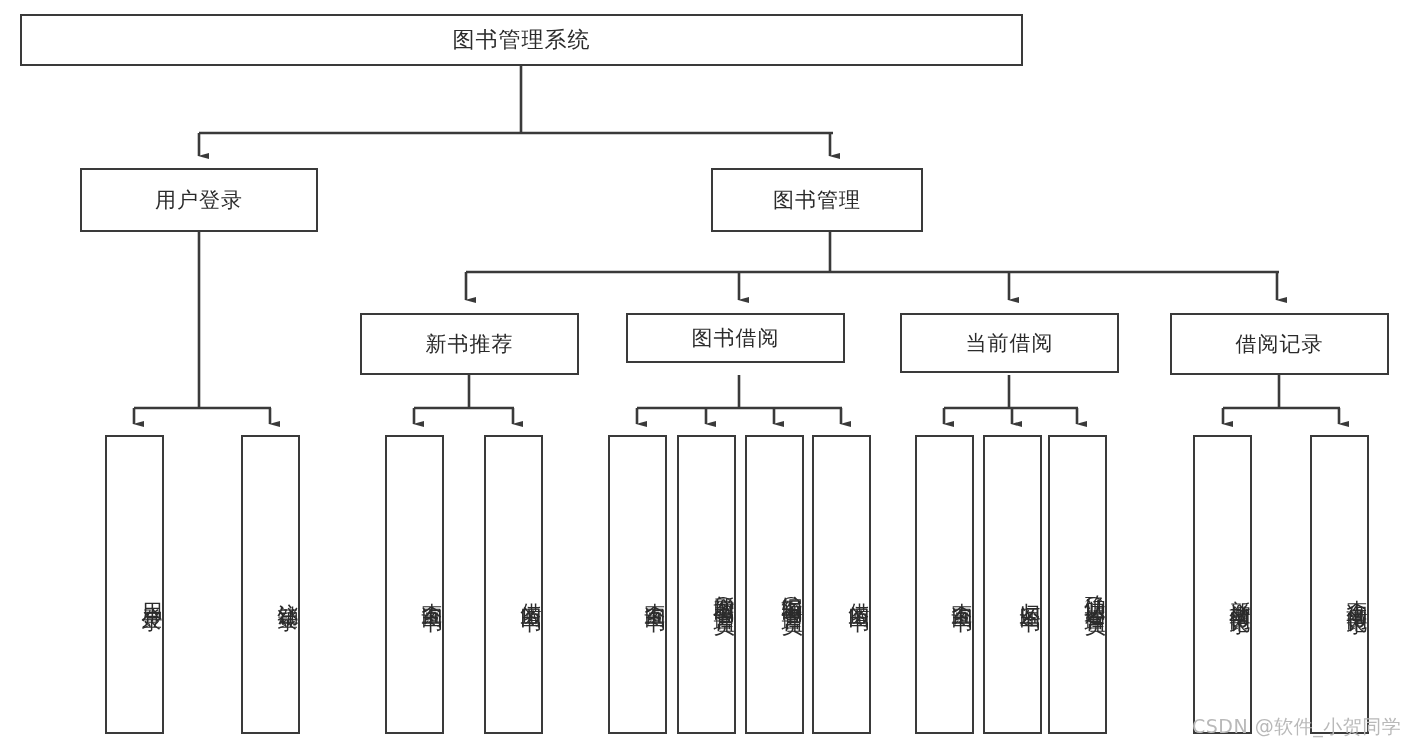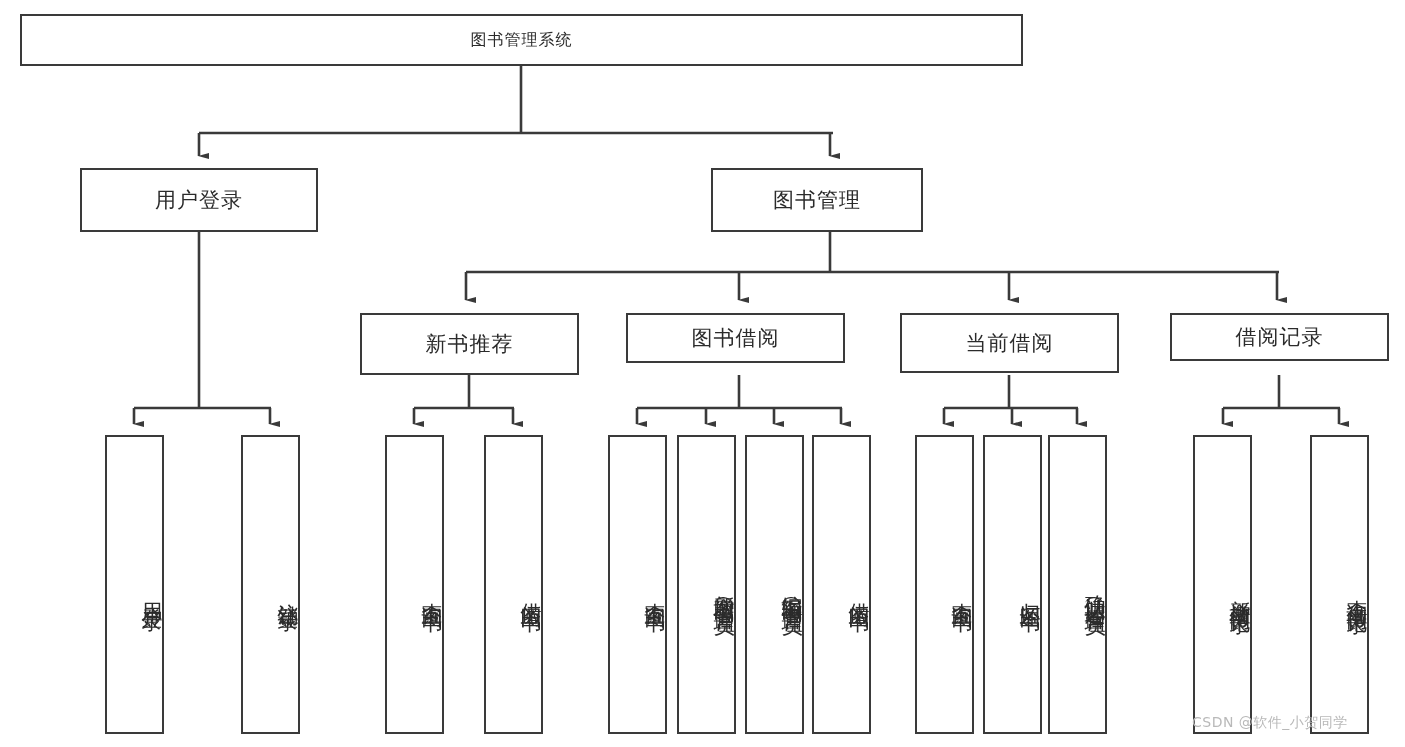--- a/index.html
+++ b/index.html
@@ -49,25 +49,25 @@
     justify-content: center;
     padding-top: 14px;
   }
   .node.vert .label {
     writing-mode: vertical-rl;
     text-orientation: upright;
     line-height: 1;
     white-space: nowrap;
   }
   .node.title {
-    font-size: 16px;
+    font-size: 22px;
   }
   .watermark {
     position: absolute;
-    font-size: 14px;
+    font-size: 19px;
     color: #b9b9b9;
     white-space: nowrap;
     letter-spacing: 0.5px;
   }
 </style>
 </head>
 <body>
 
 <div id="canvas">
 
@@ -134,21 +134,21 @@
 
   <div class="node horiz" style="left:360px; top:313px; width:219px; height:62px;">
     <span class="label">新书推荐</span>
   </div>
   <div class="node horiz" style="left:626px; top:313px; width:219px; height:50px;">
     <span class="label">图书借阅</span>
   </div>
   <div class="node horiz" style="left:900px; top:313px; width:219px; height:60px;">
     <span class="label">当前借阅</span>
   </div>
-  <div class="node horiz" style="left:1170px; top:313px; width:219px; height:48px;">
+  <div class="node horiz" style="left:1170px; top:313px; width:219px; height:62px;">
     <span class="label">借阅记录</span>
   </div>
 
   <div class="node vert" style="left:105px; top:435px; width:59px; height:299px;">
     <span class="label">用户登录</span>
   </div>
   <div class="node vert" style="left:241px; top:435px; width:59px; height:299px;">
     <span class="label">注销登录</span>
   </div>
 

